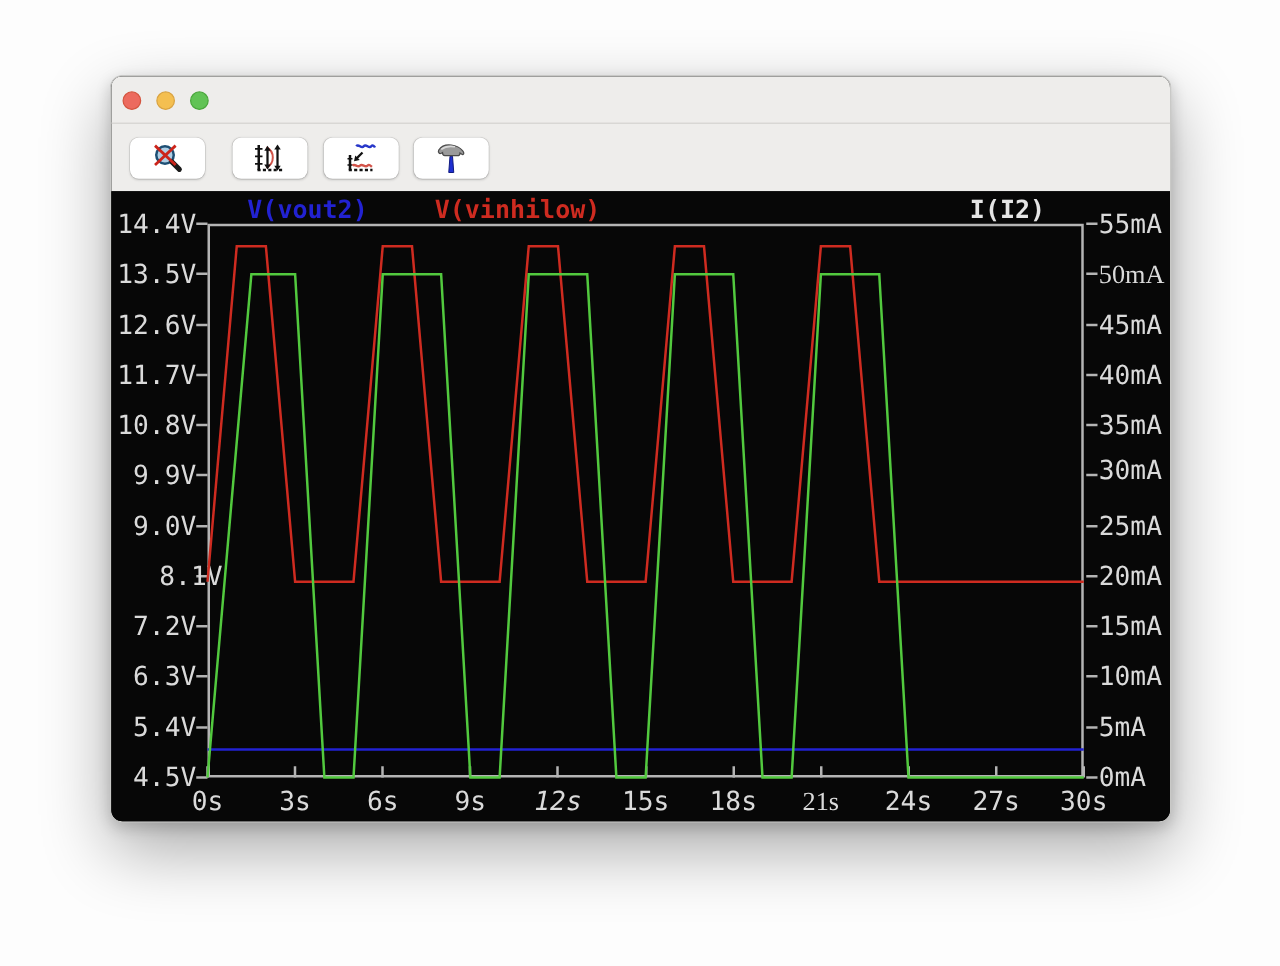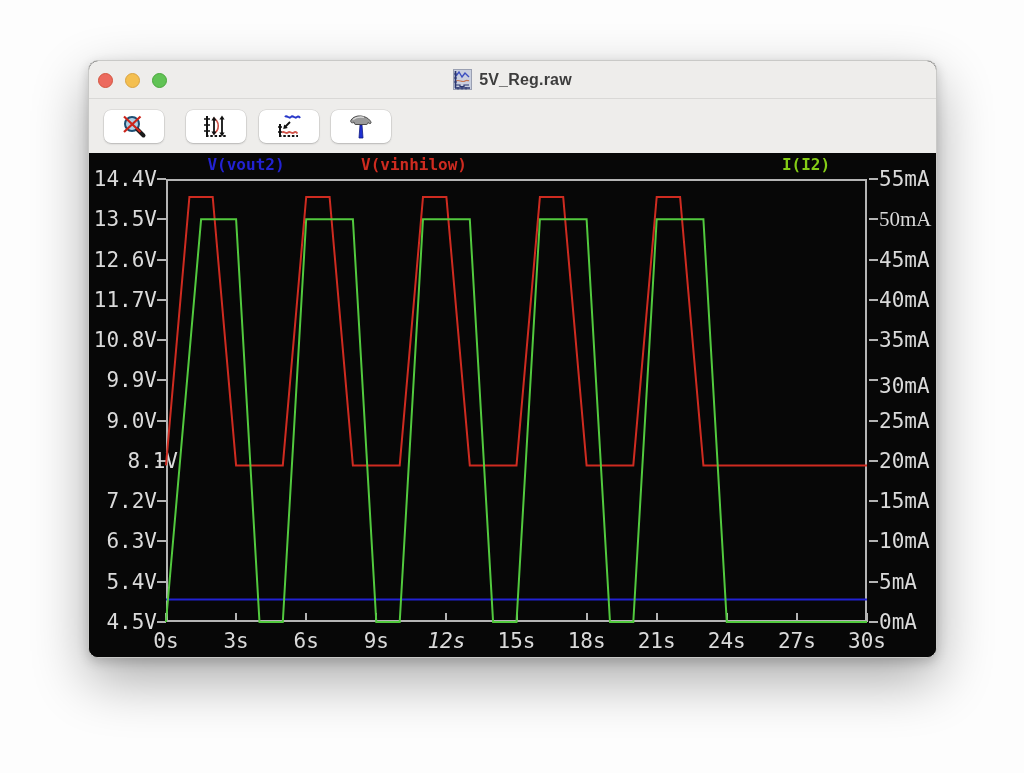--- a/index.html
+++ b/index.html
@@ -44,58 +44,39 @@
   .tb-btn svg { display:block; }
 
   
   .plot-region { position:relative; width:849px; height:506px; background:#070707;
                  font-family:"DejaVu Sans Mono", monospace; }
   .plot-box {
     position:absolute; left:77px; top:26px; width:701px; height:443px;
     border:2px solid #b4b4b4;
   }
   .legend-label { position:absolute; top:2px; transform:translateX(-50%);
-                  font-size:16px; font-weight:bold; white-space:nowrap; }
+                  font-size:20px; font-weight:bold; white-space:nowrap; }
   .tick { position:absolute; background:#b4b4b4; }
   .tick-label { position:absolute; color:#dadada; font-size:21px; line-height:22px; white-space:nowrap; }
   .tick-label.left  { right:781px; text-align:right; }
   .tick-label.right { left:790px; text-align:left; }
   .tick-label.bottom{ transform:translateX(-50%); top:477px; }
   svg.traces { position:absolute; left:77px; top:26px; overflow:visible; }
 </style>
 </head>
 <body>
 
 <div class="stage">
   <div class="window">
 
     <div class="titlebar">
       <div class="traffic-lights">
         <span class="tl tl-close"></span>
         <span class="tl tl-minimize"></span>
         <span class="tl tl-zoom"></span>
-      </div>
-      <div class="title-wrap">
-        <span class="doc-icon">
-          <svg width="19" height="21" viewBox="0 0 19 21">
-            <rect x="0.5" y="0.5" width="18" height="20" fill="#c9cfdf" stroke="#9aa0b2"></rect>
-            <polyline points="3,7 6,3 9,8 12,4 16,8" fill="none" stroke="#3b4fc0" stroke-width="1.4"></polyline>
-            <path d="M3,12 C6,10 9,14 12,12 C14,10.8 15,12 16,11.5" fill="none" stroke="#c87550" stroke-width="1.2"></path>
-            <polyline points="3,16 7,16 7,17.5 11,17.5 11,16 16,16" fill="none" stroke="#2a3670" stroke-width="1.2"></polyline>
-            <line x1="2.5" y1="2" x2="2.5" y2="19" stroke="#2a3670" stroke-width="1.6"></line>
-            <line x1="2" y1="19" x2="17" y2="19" stroke="#2a3670" stroke-width="1.6"></line>
-            <line x1="1" y1="5" x2="4" y2="5" stroke="#2a3670"></line>
-              <line x1="1" y1="9" x2="4" y2="9" stroke="#2a3670"></line>
-            <line x1="1" y1="13" x2="4" y2="13" stroke="#2a3670"></line>
-              <line x1="5" y1="18" x2="5" y2="20.5" stroke="#2a3670"></line>
-            <line x1="9" y1="18" x2="9" y2="20.5" stroke="#2a3670"></line>
-              <line x1="13" y1="18" x2="13" y2="20.5" stroke="#2a3670"></line>
-          </svg>
-        </span>
-        <span class="title-text">5V_Reg.raw</span>
       </div>
     </div>
 
     <div class="toolbar">
 
       <button class="tb-btn" style="left:15px">
         <span>
           <svg width="26" height="26" viewBox="0 0 26 26">
             <circle cx="11" cy="10" r="7" fill="rgba(110,165,205,0.55)" stroke="#1d4f74" stroke-width="2"></circle>
             <line x1="16.5" y1="15.5" x2="22.5" y2="21.5" stroke="#1a1a1a" stroke-width="4" stroke-linecap="round"></line>
@@ -147,21 +128,21 @@
             <path d="M6,5.5 C9,3.2 13,2.6 17,3.4" fill="none" stroke="#d8d8d8" stroke-width="1.4"></path>
           </svg>
         </span>
       </button>
     </div>
 
     <div class="plot-region">
       <div id="legend">
           <span class="legend-label" style="left: 157px; color: rgb(34, 34, 210);">V(vout2)</span>
           <span class="legend-label" style="left: 325px; color: rgb(206, 43, 32);">V(vinhilow)</span>
-          <span class="legend-label" style="left: 717px; color: #84cc16;">I(I2)</span>
+          <span class="legend-label" style="left: 717px; color: #e5e5e5;">I(I2)</span>
         </div>
       <div class="plot-box"></div>
       <div id="ticks">
           <div class="tick" style="left: 68px; top: 25px; width: 9px; height: 2px;"></div>
           <div class="tick-label left" style="top: 15px; width: 72px; right: 781px;">14.4V</div>
           <div class="tick" style="left: 68px; top: 65.2727px; width: 9px; height: 2px;"></div>
           <div class="tick-label left" style="top: 55.2727px; width: 72px; right: 781px;">13.5V</div>
           <div class="tick" style="left: 68px; top: 105.545px; width: 9px; height: 2px;"></div>
           <div class="tick-label left" style="top: 95.5455px; width: 72px; right: 781px;">12.6V</div>
           <div class="tick" style="left: 68px; top: 145.818px; width: 9px; height: 2px;"></div>
@@ -186,21 +167,21 @@
           <div class="tick-label right" style="top: 15px;">55mA</div>
           <div class="tick" style="left: 780px; top: 65.2727px; width: 9px; height: 2px;"></div>
           <div class="tick-label right" style="top: 55.2727px; font-family: Liberation Serif, serif;">50mA</div>
           <div class="tick" style="left: 780px; top: 105.545px; width: 9px; height: 2px;"></div>
           <div class="tick-label right" style="top: 95.5455px;">45mA</div>
           <div class="tick" style="left: 780px; top: 145.818px; width: 9px; height: 2px;"></div>
           <div class="tick-label right" style="top: 135.818px;">40mA</div>
           <div class="tick" style="left: 780px; top: 186.091px; width: 9px; height: 2px;"></div>
           <div class="tick-label right" style="top: 176.091px;">35mA</div>
           <div class="tick" style="left: 780px; top: 226.364px; width: 9px; height: 2px;"></div>
-          <div class="tick-label right" style="top: 222px;">30mA</div>
+          <div class="tick-label right" style="top: 212px;">30mA</div>
           <div class="tick" style="left: 780px; top: 266.636px; width: 9px; height: 2px;"></div>
           <div class="tick-label right" style="top: 256.636px;">25mA</div>
           <div class="tick" style="left: 780px; top: 306.909px; width: 9px; height: 2px;"></div>
           <div class="tick-label right" style="top: 296.909px;">20mA</div>
           <div class="tick" style="left: 780px; top: 347.182px; width: 9px; height: 2px;"></div>
           <div class="tick-label right" style="top: 337.182px;">15mA</div>
           <div class="tick" style="left: 780px; top: 387.455px; width: 9px; height: 2px;"></div>
           <div class="tick-label right" style="top: 377.455px;">10mA</div>
           <div class="tick" style="left: 780px; top: 427.727px; width: 9px; height: 2px;"></div>
           <div class="tick-label right" style="top: 417.727px;">5mA</div>
@@ -214,21 +195,21 @@
           <div class="tick-label bottom" style="left: 217.2px;">6s</div>
           <div class="tick" style="left: 286.3px; top: 460px; width: 2px; height: 9px;"></div>
           <div class="tick-label bottom" style="left: 287.3px;">9s</div>
           <div class="tick" style="left: 356.4px; top: 460px; width: 2px; height: 9px;"></div>
           <div class="tick-label bottom" style="left: 357.4px; font-style: italic;">12s</div>
           <div class="tick" style="left: 426.5px; top: 460px; width: 2px; height: 9px;"></div>
           <div class="tick-label bottom" style="left: 427.5px;">15s</div>
           <div class="tick" style="left: 496.6px; top: 460px; width: 2px; height: 9px;"></div>
           <div class="tick-label bottom" style="left: 497.6px;">18s</div>
           <div class="tick" style="left: 566.7px; top: 460px; width: 2px; height: 9px;"></div>
-          <div class="tick-label bottom" style="left: 567.7px;">21s</div>
+          <div class="tick-label bottom" style="left: 567.7px; font-family: Liberation Serif, serif;">21s</div>
           <div class="tick" style="left: 636.8px; top: 460px; width: 2px; height: 9px;"></div>
           <div class="tick-label bottom" style="left: 637.8px;">24s</div>
           <div class="tick" style="left: 706.9px; top: 460px; width: 2px; height: 9px;"></div>
           <div class="tick-label bottom" style="left: 707.9px;">27s</div>
           <div class="tick" style="left: 777px; top: 460px; width: 2px; height: 9px;"></div>
           <div class="tick-label bottom" style="left: 778px;">30s</div>
         </div>
       <svg class="traces" id="traces" width="701" height="443" viewBox="0 0 701 443">
           <polyline points="0.0,420.6 701.0,420.6" fill="none" stroke="#2222d2" stroke-width="2"></polyline>
           <polyline points="0.0,286.4 23.4,17.9 46.7,17.9 70.1,286.4 116.8,286.4 140.2,17.9 163.6,17.9 186.9,286.4 233.7,286.4 257.0,17.9 280.4,17.9 303.8,286.4 350.5,286.4 373.9,17.9 397.2,17.9 420.6,286.4 467.3,286.4 490.7,17.9 514.1,17.9 537.4,286.4 701.0,286.4" fill="none" stroke="#ce2b20" stroke-width="2"></polyline>

